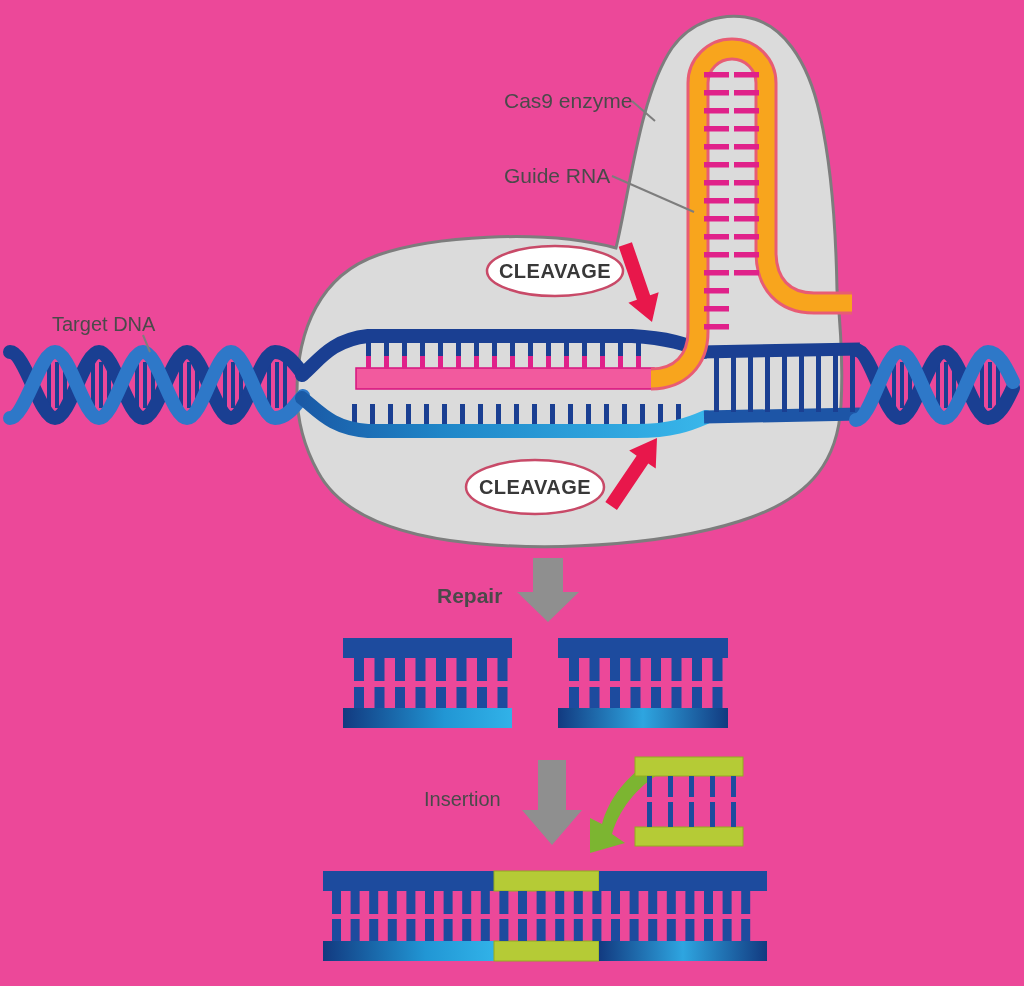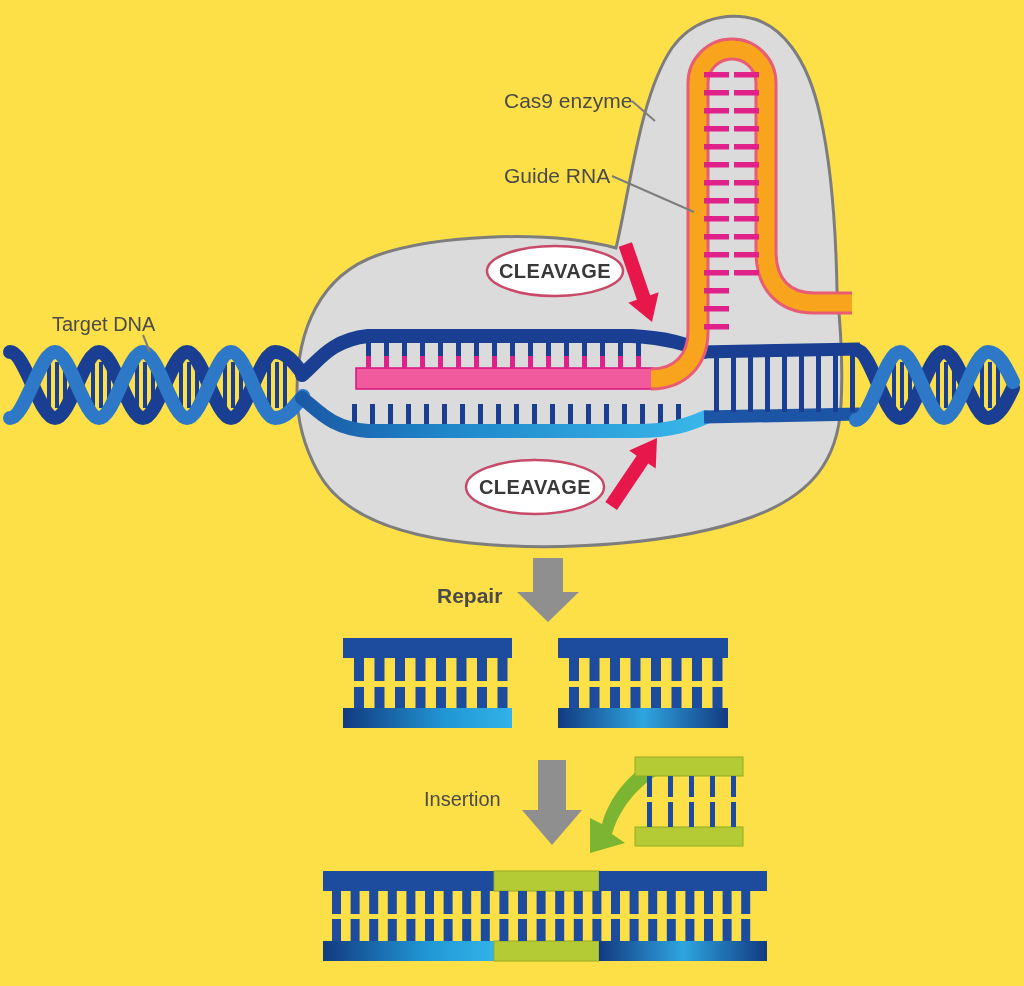--- a/index.html
+++ b/index.html
@@ -1,16 +1,16 @@
 <!DOCTYPE html>
 <html style="--dna_dark_blue: #1a3f92; --dna_mid_blue: #1d4b9e; --dna_light_blue: #2e78c8; --dna_cyan: #2da9e0; --guide_rna_orange: #F8A51D; --guide_rna_outline: #E85C74; --rna_pink: #F25A9E; --rna_pink_border: #D6137F; --base_pair_magenta: #E0218A; --cas9_body_gray: #DBDBDB; --cas9_outline_gray: #7D7D7D; --cleavage_red: #E8174B; --oval_border: #C84A68; --arrow_gray: #8F8F8F; --insert_green: #B5CB36; --green_arrow: #7CB531; --label_text: #4A4A4A;"><head>
 <meta charset="utf-8">
 <style>
   html,body{margin:0;padding:0;background:#ffffff;}
-  .stage{width:1024px;height:986px;position:relative;background:#fde047;overflow:hidden;}
+  .stage{width:1024px;height:986px;position:relative;background:#ec4899;overflow:hidden;}
   svg{display:block;}
   text{font-family:"Liberation Sans","DejaVu Sans",sans-serif;}
   .lbl{font-size:21px;fill:var(--label_text);}
   .lbl-sm{font-size:20px;fill:var(--label_text);}
   .lbl-b{font-size:21px;font-weight:bold;fill:var(--label_text);}
   .cleav-txt{font-size:20px;font-weight:bold;fill:#383838;letter-spacing:.5px;}
   .blob{fill:var(--cas9_body_gray);stroke:var(--cas9_outline_gray);stroke-width:3;}
   .leader{stroke:var(--cas9_outline_gray);stroke-width:2;fill:none;}
   .strand-dark{stroke:var(--dna_dark_blue);fill:none;}
   .strand-light{stroke:var(--dna_light_blue);fill:none;}

